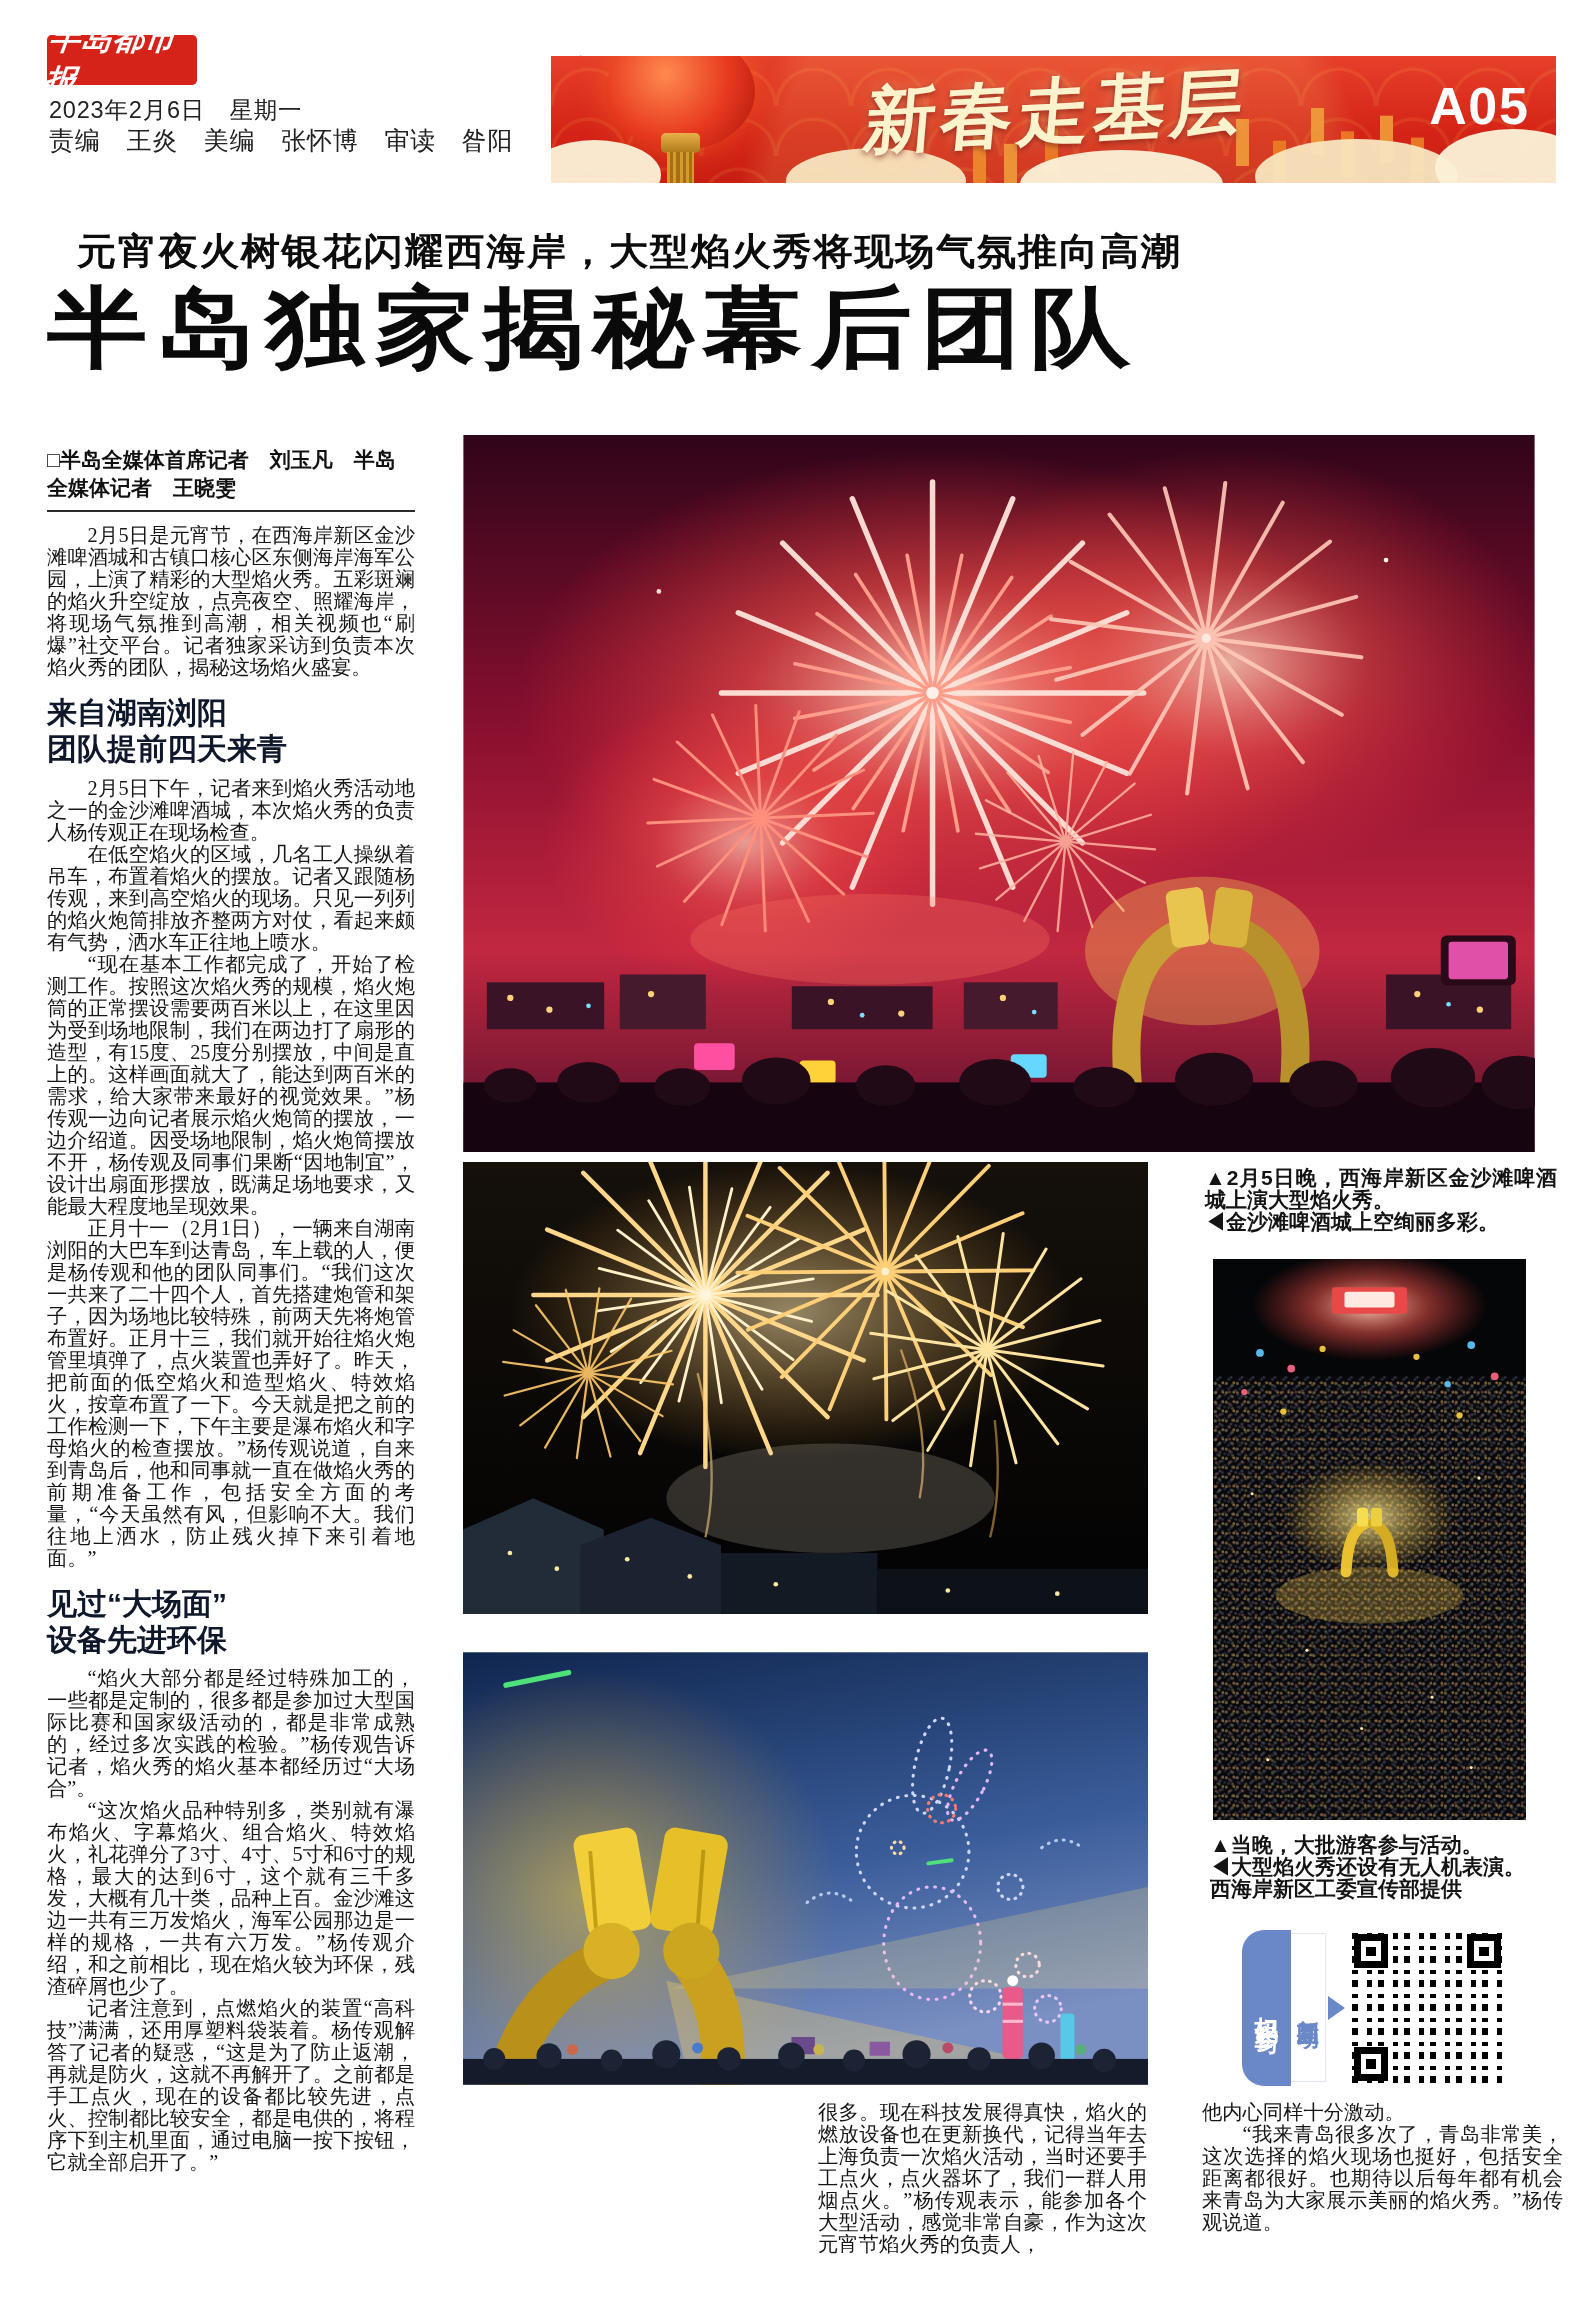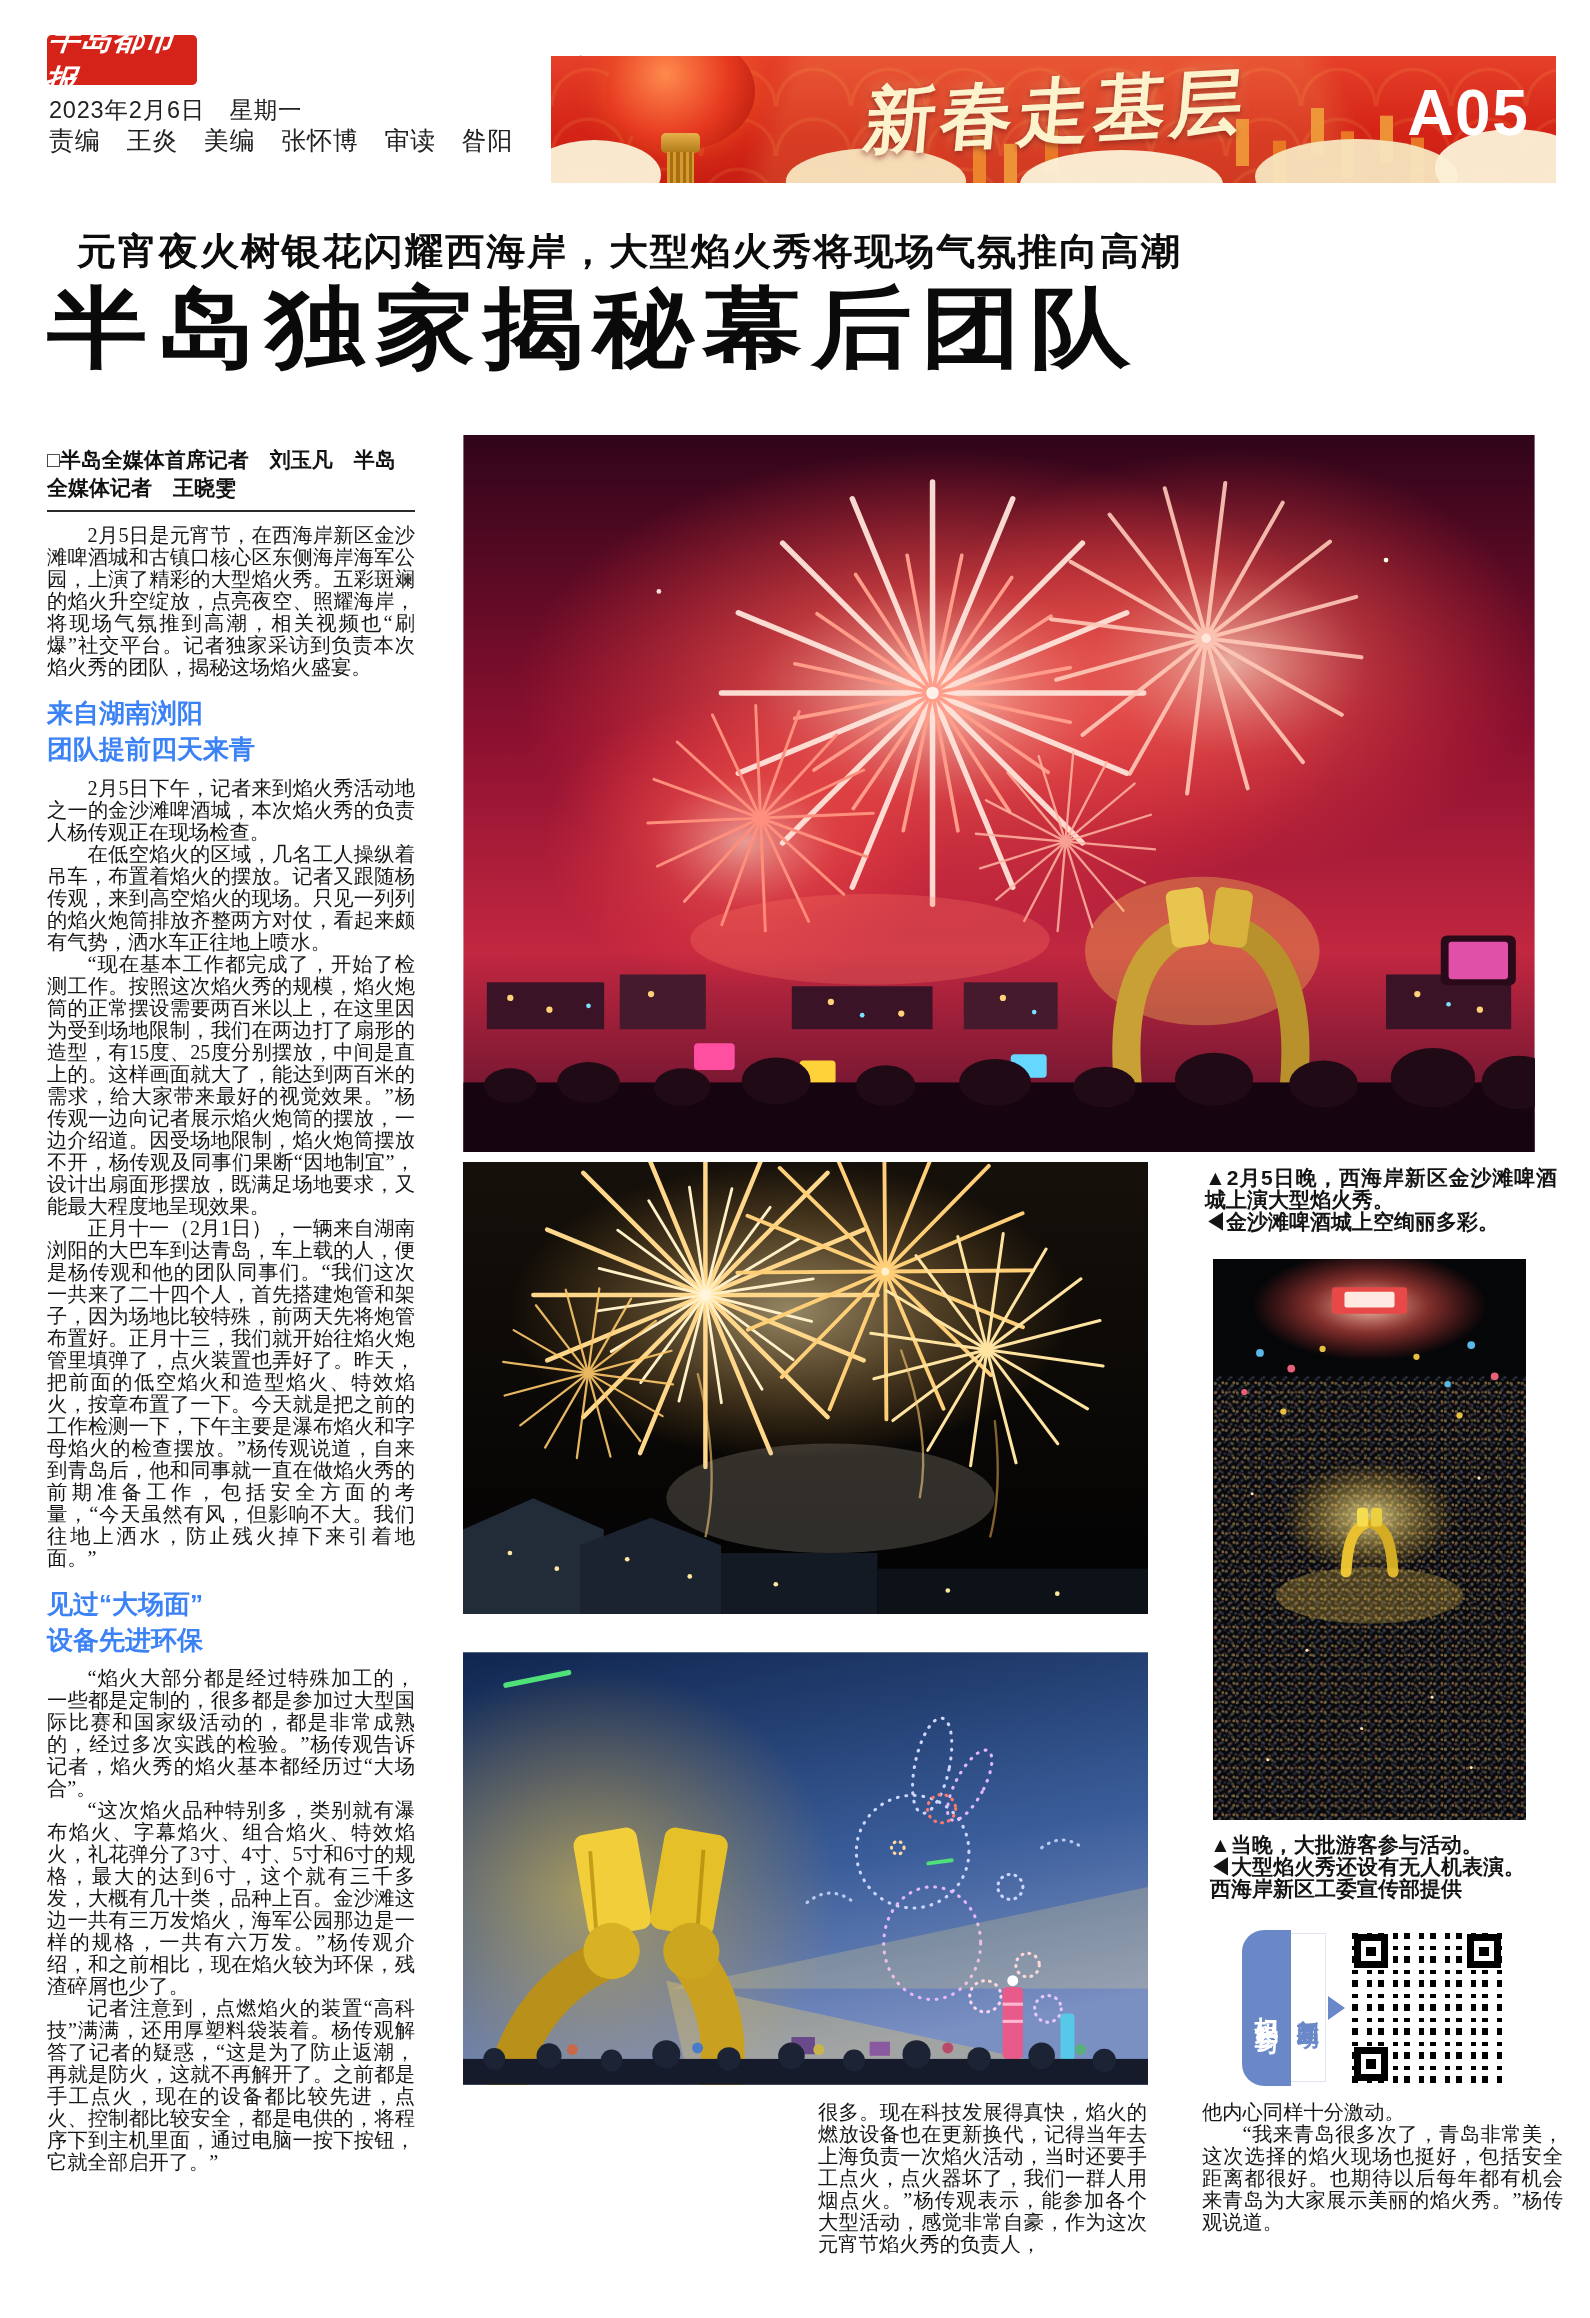--- a/index.html
+++ b/index.html
@@ -39,39 +39,39 @@
                  438px 1.6px 0 #ec7f26;}
   .cloud{position:absolute;background:#fbf0d6;border-radius:50%;opacity:.96;}
   .c1{left:-23.5px;bottom:-26.6px;width:133px;height:70px;}
   .c2{left:235px;bottom:-31px;width:180px;height:66px;background:#f7e3bc;}
   .c3{left:469px;bottom:-36px;width:203px;height:69px;}
   .c4{left:704px;bottom:-31px;width:203px;height:75px;background:#f7e3bc;}
   .c5{left:884px;bottom:-23.5px;width:156px;height:78px;}
   .banner-title{position:absolute;left:313px;top:7.8px;font-size:72px;font-weight:900;
       color:#fcf2cc;transform:rotate(-3deg) skewX(-8deg);letter-spacing:4.7px;
       text-shadow:0 2.3px 6.3px rgba(110,0,0,.65),0 0 14px rgba(255,240,180,.35);}
-  .banner-page{position:absolute;right:26.6px;top:20.3px;font-size:64px;font-weight:800;color:#ffffff;
+  .banner-page{position:absolute;right:26.6px;top:20.3px;font-size:52px;font-weight:800;color:#ffffff;
       letter-spacing:1.6px;}
 
   
   .kicker{position:absolute;left:77px;top:227px;font-size:37px;font-weight:700;letter-spacing:1.6px;
       transform:scaleX(1.06);transform-origin:left;white-space:nowrap;color:#0c0c0c;}
   .main-title{position:absolute;left:47px;top:282px;font-size:88px;font-weight:900;line-height:1.05;
       letter-spacing:7.8px;transform:scaleX(1.14);transform-origin:left;white-space:nowrap;color:#0a0a0a;}
 
   
   .col-left{position:absolute;left:47px;top:446px;width:368px;}
   .byline{font-size:21px;font-weight:700;line-height:28px;font-family:"Liberation Sans",sans-serif;}
   .byline-rule{border:none;border-top:2.3px solid #2a2a2a;margin:7.8px 0 12.5px 0;}
   .body-text{font-family:"Liberation Serif","DejaVu Serif",serif;font-size:20.3px;line-height:22px;
       text-align:justify;color:#161616;}
   .body-text p{margin:0;text-indent:2em;}
   .body-text p.noindent{text-indent:0;}
-  .sec-head{font-family:"Liberation Sans",sans-serif;font-size:26px;font-weight:800;line-height:36px;
-      margin:17px 0 9.4px 0;color:#3b82f6;}
+  .sec-head{font-family:"Liberation Sans",sans-serif;font-size:30px;font-weight:800;line-height:36px;
+      margin:17px 0 9.4px 0;color:#0f172a;}
 
   
   figure{margin:0;padding:0;position:absolute;}
   .ph1{left:463px;top:435px;width:1072px;height:717px;}
   .ph2{left:463px;top:1162px;width:685px;height:452px;}
   .ph3{left:463px;top:1652px;width:685px;height:433px;}
   .phR{left:1213px;top:1259px;width:313px;height:561px;}
   figure svg{display:block;}
 
   .caption{position:absolute;font-family:"Liberation Sans",sans-serif;font-weight:700;

